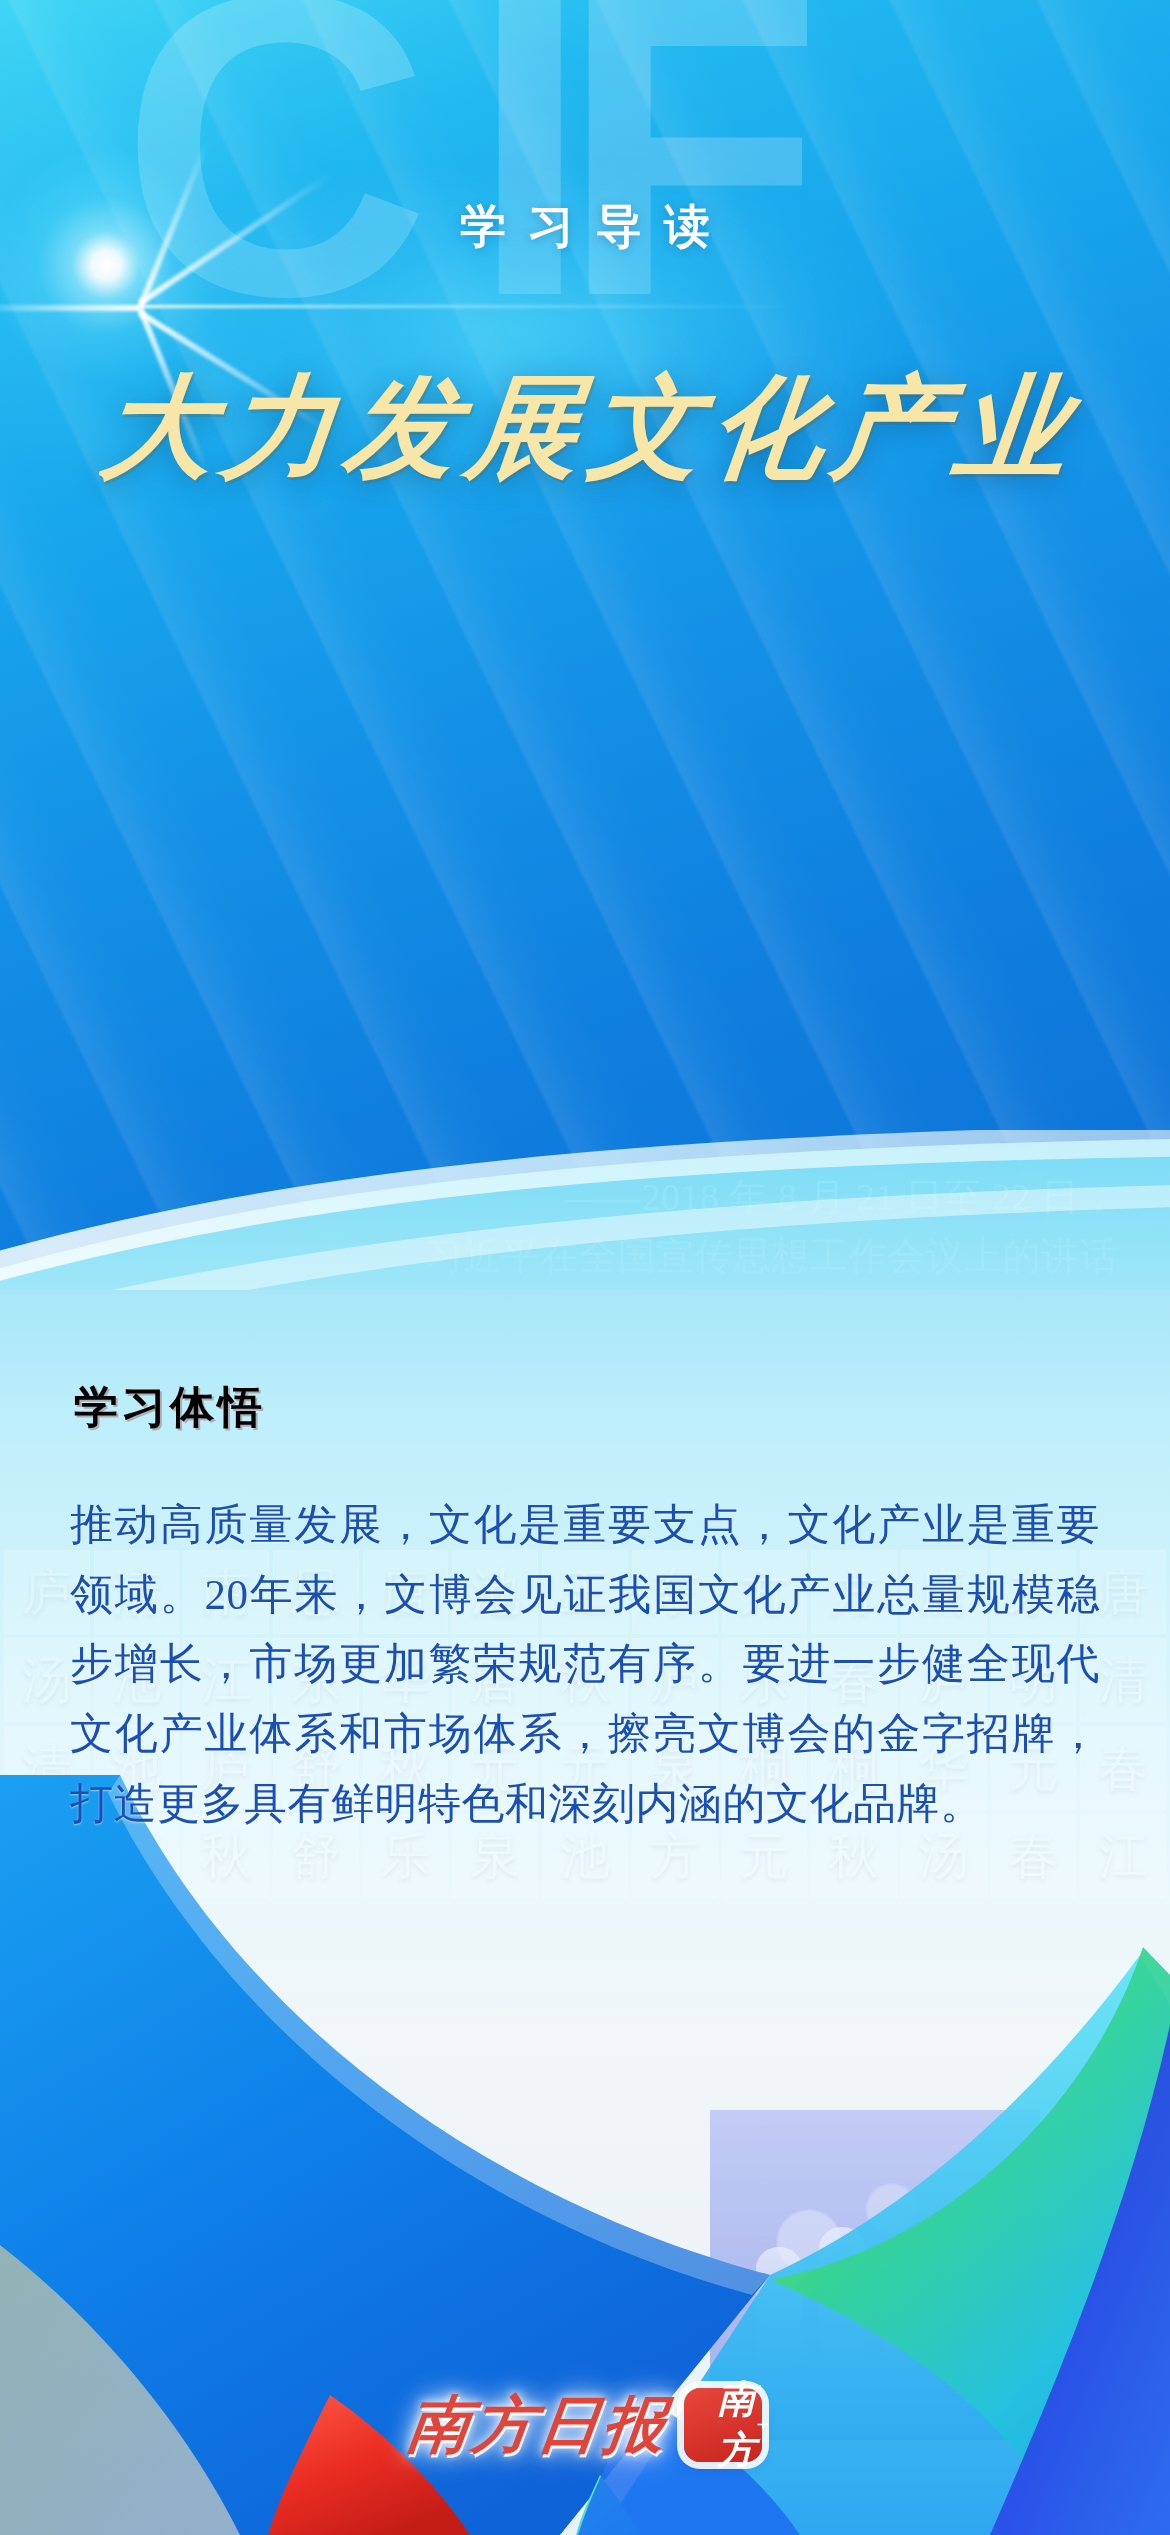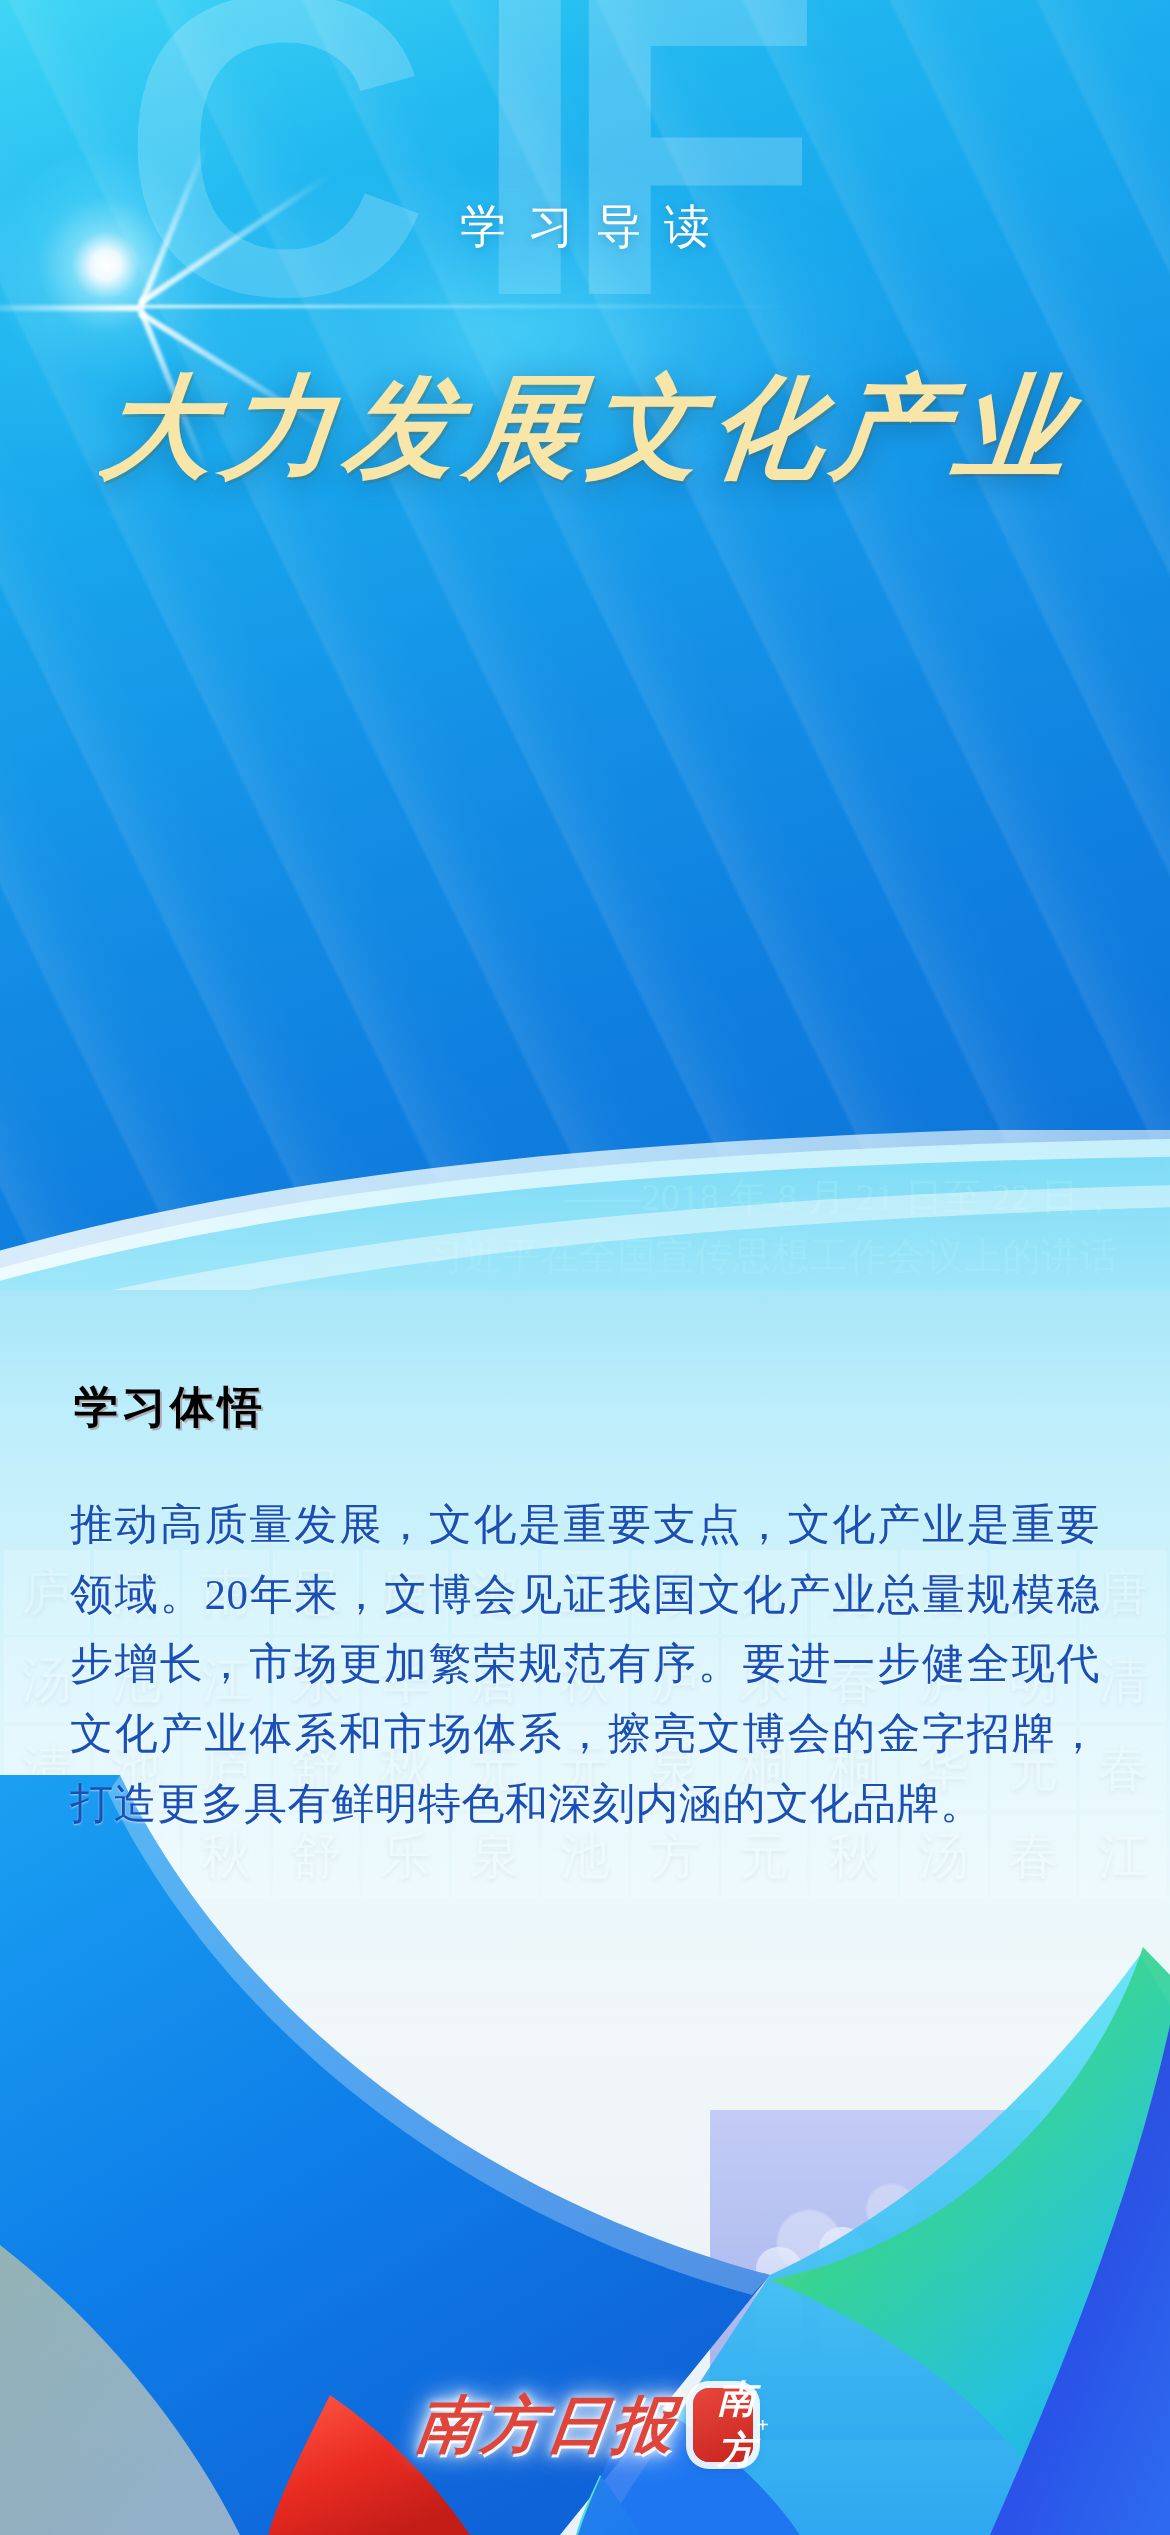--- a/index.html
+++ b/index.html
@@ -110,21 +110,21 @@
   
   .eyebrow {
     position: absolute;
     left: 0; top: 196px;
     width: 1170px;
     text-align: center;
     font-size: 46px;
     letter-spacing: 22px;
     text-indent: 22px;
     color: #ffffff;
-    font-weight: 400;
+    font-weight: 700;
     text-shadow: 0 2px 10px rgba(0,60,120,.28);
   }
 
   .main-title {
     position: absolute;
     left: 0; top: 372px;
     width: 1170px;
     text-align: center;
     font-size: 112px;
     line-height: 1;
@@ -281,21 +281,21 @@
     letter-spacing: 3px;
     color: #e0453c;
     text-shadow:
       0 0 10px rgba(255,255,255,.95),
       0 0 20px rgba(255,255,255,.9),
       0 0 30px rgba(255,255,255,.85),
       2px 3px 0 rgba(255,255,255,.9);
     transform: skewX(-7deg);
   }
   .brand-badge {
-    width: 60px; height: 74px;
+    width: 78px; height: 74px;
     border-radius: 16px;
     background: linear-gradient(160deg, #e8473d, #c9241f);
     display: flex; align-items: center; justify-content: center;
     color: #fff;
     font-size: 38px;
     font-weight: 700;
     font-style: italic;
     box-shadow: 0 0 0 7px rgba(255,255,255,.88), 0 4px 14px rgba(0,0,0,.18);
     position: relative;
     padding-left: 40px;

